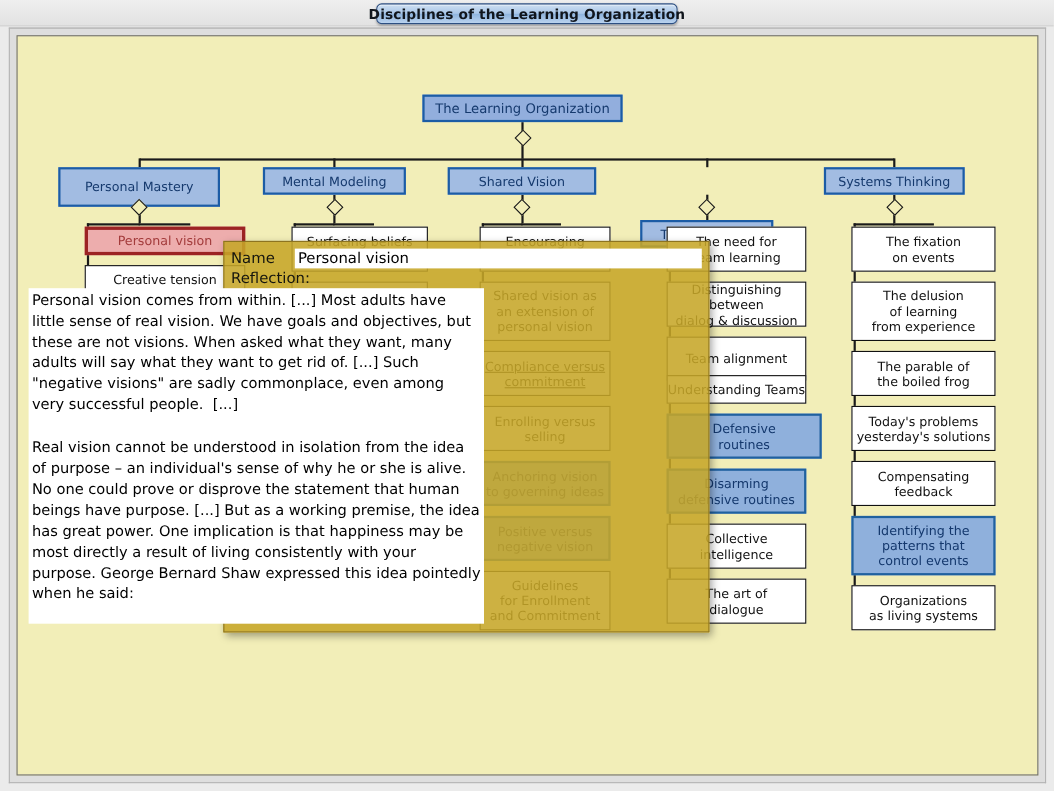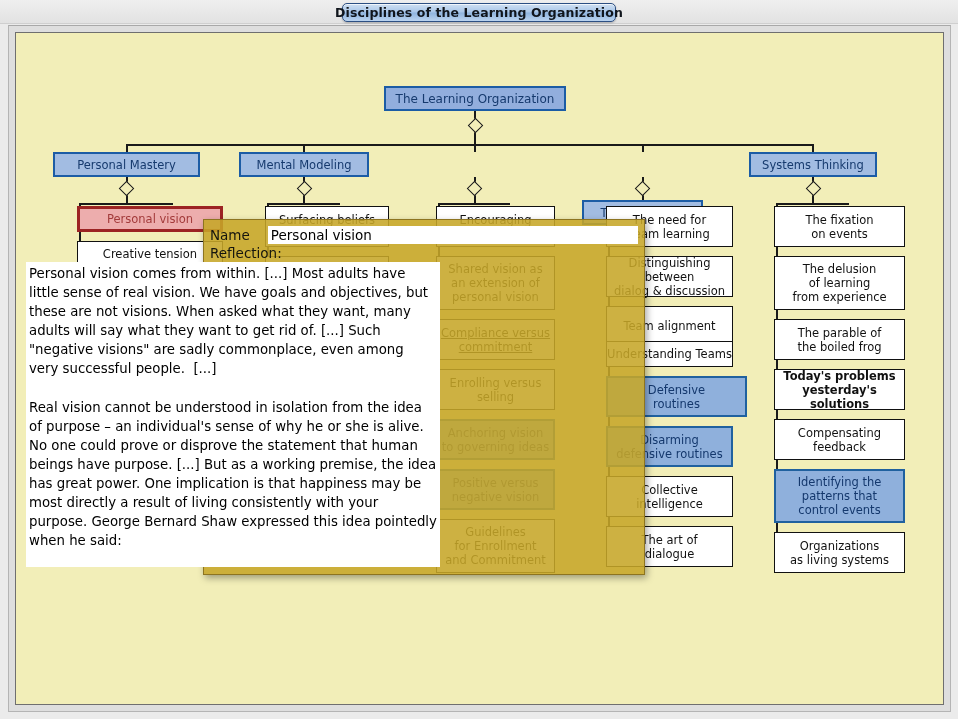--- a/index.html
+++ b/index.html
@@ -172,21 +172,21 @@
 
   <div class="canvas-outer">
     <div class="canvas" id="canvas">
 
     <div class="node node-root" style="left: 368px; top: 53px; width: 182px; height: 25px;">The Learning Organization</div>
         <div class="edge" style="left: 458px; top: 78px; width: 2px; height: 9px;"></div>
         <div class="diamond" style="left: 453.5px; top: 86.5px;"></div>
         <div class="edge" style="left: 458px; top: 97px; width: 2px; height: 14px;"></div>
         <div class="edge" style="left: 110.5px; top: 111px; width: 686.5px; height: 2px;"></div>
         <div class="edge" style="left: 109.5px; top: 111px; width: 2px; height: 8px;"></div>
-        <div class="node node-disc" style="left: 37px; top: 119px; width: 147px; height: 25px; text-align: right;">Personal Mastery</div>
+        <div class="node node-disc" style="left: 37px; top: 119px; width: 147px; height: 36px; text-align: right;">Personal Mastery</div>
         <div class="edge" style="left: 109.5px; top: 144px; width: 2px; height: 6px;"></div>
         <div class="diamond" style="left: 105px; top: 149.5px;"></div>
         <div class="edge" style="left: 109.5px; top: 160px; width: 2px; height: 10px;"></div>
         <div class="edge" style="left: 109.5px; top: 170px; width: 47.5px; height: 2px;"></div>
         <div class="edge" style="left: 63px; top: 170px; width: 47.5px; height: 2px;"></div>
         <div class="node node-sel" style="left: 61px; top: 173px; width: 146px; height: 26px;">Personal vision</div>
         <div class="node node-plain" style="left: 61px; top: 208px; width: 146px; height: 26px;">Creative tension</div>
         <div class="node node-plain" style="left: 61px; top: 243px; width: 146px; height: 26px;">Emotional tension</div>
         <div class="node node-blue" style="left: 61px; top: 278px; width: 146px; height: 41px;">Separating creative
 and emotional tension</div>
@@ -225,20 +225,21 @@
         <div class="edge" style="left: 251px; top: 170px; width: 2px; height: 313.5px;"></div>
         <div class="edge" style="left: 251px; top: 192.5px; width: 1px; height: 2px;"></div>
         <div class="edge" style="left: 251px; top: 235px; width: 1px; height: 2px;"></div>
         <div class="edge" style="left: 251px; top: 277.5px; width: 1px; height: 2px;"></div>
         <div class="edge" style="left: 251px; top: 320px; width: 1px; height: 2px;"></div>
         <div class="edge" style="left: 251px; top: 355px; width: 1px; height: 2px;"></div>
         <div class="edge" style="left: 251px; top: 390px; width: 1px; height: 2px;"></div>
         <div class="edge" style="left: 251px; top: 432.5px; width: 1px; height: 2px;"></div>
         <div class="edge" style="left: 251px; top: 482.5px; width: 1px; height: 2px;"></div>
         <div class="edge" style="left: 457.5px; top: 111px; width: 2px; height: 8px;"></div>
+        <div class="node node-disc" style="left: 391px; top: 119px; width: 135px; height: 25px;">Shared Vision</div>
         <div class="edge" style="left: 457.5px; top: 144px; width: 2px; height: 6px;"></div>
         <div class="diamond" style="left: 453px; top: 149.5px;"></div>
         <div class="edge" style="left: 457.5px; top: 160px; width: 2px; height: 10px;"></div>
         <div class="edge" style="left: 457.5px; top: 170px; width: 36.5px; height: 2px;"></div>
         <div class="edge" style="left: 422px; top: 170px; width: 36.5px; height: 2px;"></div>
         <div class="node node-plain" style="left: 420px; top: 173px; width: 119px; height: 41px;">Encouraging
 personal vision</div>
         <div class="node node-plain" style="left: 420px; top: 223px; width: 119px; height: 54px;">Shared vision as
 an extension of
 personal vision</div>
@@ -298,21 +299,21 @@
         <div class="edge" style="left: 796px; top: 160px; width: 2px; height: 10px;"></div>
         <div class="edge" style="left: 796px; top: 170px; width: 37px; height: 2px;"></div>
         <div class="edge" style="left: 760px; top: 170px; width: 37px; height: 2px;"></div>
         <div class="node node-plain" style="left: 758px; top: 173px; width: 131px; height: 41px;">The fixation
 on events</div>
         <div class="node node-plain" style="left: 758px; top: 223px; width: 131px; height: 54px;">The delusion
 of learning
 from experience</div>
         <div class="node node-plain" style="left: 758px; top: 286px; width: 131px; height: 41px;">The parable of
 the boiled frog</div>
-        <div class="node node-plain" style="left: 758px; top: 336px; width: 131px; height: 41px; font-weight: bold;">Today's problems
+        <div class="node node-plain" style="left: 758px; top: 336px; width: 131px; height: 41px;">Today's problems
 yesterday's solutions</div>
         <div class="node node-plain" style="left: 758px; top: 386px; width: 131px; height: 41px;">Compensating
 feedback</div>
         <div class="node node-blue" style="left: 758px; top: 436px; width: 131px; height: 54px;">Identifying the
 patterns that
 control events</div>
         <div class="node node-plain" style="left: 758px; top: 499px; width: 131px; height: 41px;">Organizations
 as living systems</div>
         <div class="edge" style="left: 760px; top: 170px; width: 2px; height: 349.5px;"></div>
         <div class="edge" style="left: 760px; top: 192.5px; width: 1px; height: 2px;"></div>

